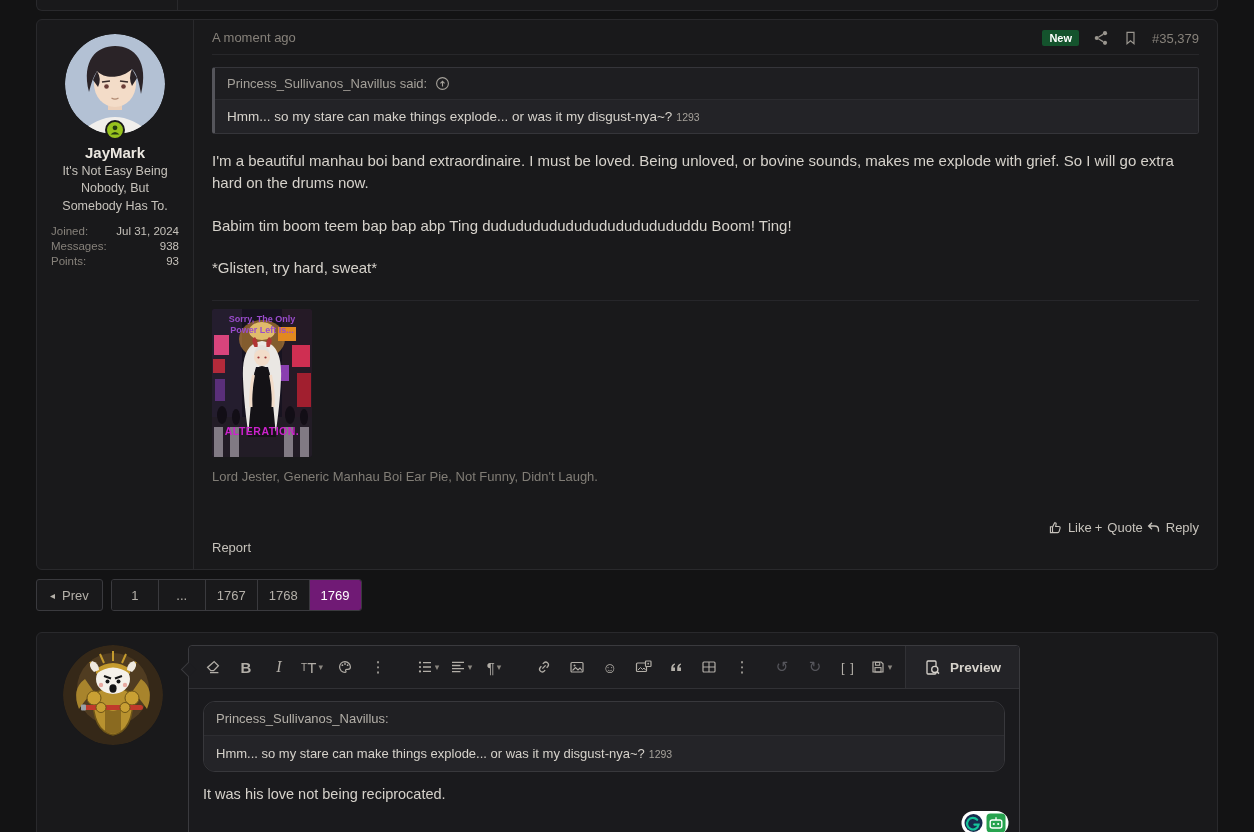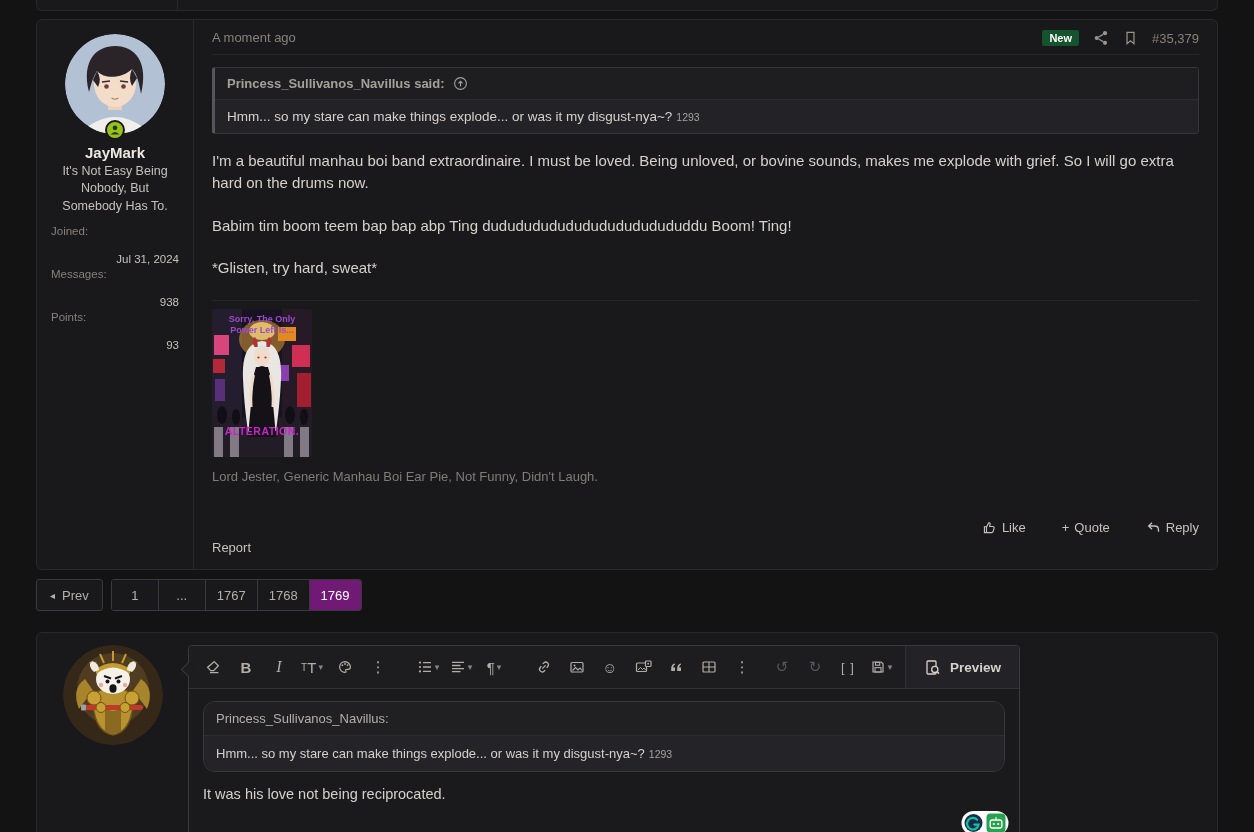--- a/index.html
+++ b/index.html
@@ -12,39 +12,39 @@
   .remnant .vdiv{position:absolute;left:140px;top:0;bottom:0;width:1px;background:#29292c;}
   .card{background:#19191b;border:1px solid #29292c;border-radius:6px;display:flex;margin-top:8px;}
   .usercell{width:140px;border-right:1px solid #29292c;display:flex;flex-direction:column;
             align-items:center;padding:14px 8px 10px;flex-shrink:0;}
   .avatar{width:100px;height:100px;border-radius:50%;overflow:hidden;cursor:pointer;}
   .online{margin-top:-14px;position:relative;z-index:2;}
   .uname{font-weight:bold;font-size:15px;color:#ece8e1;margin-top:4px;cursor:pointer;}
   .utitle{font-size:12.5px;color:#c6c2bb;text-align:center;line-height:1.38;margin-top:2px;}
   .stats{width:100%;margin-top:9px;font-size:11.5px;}
   .stat{display:flex;justify-content:space-between;padding:1.5px 6px;text-align:center;}
-  .stat .l{color:#86817a;}.stat .v{color:#c6c2bb;margin-top:28px;}
+  .stat .l{color:#86817a;}.stat .v{color:#c6c2bb;}
   .content{flex:1;padding:10px 18px 14px;min-width:0;}
   .phead{display:flex;align-items:flex-start;gap:14px;padding-bottom:8px;border-bottom:1px solid #27272a;
          font-size:13px;color:#86817a;}
   .phead .right{margin-left:auto;display:flex;align-items:center;gap:14px;}
   .badge-new{background:#14532d;color:#fff;font-size:11px;font-weight:bold;padding:2px 7px;border-radius:2px;}
   .hicon{color:#9a968f;cursor:pointer;}
   .qblock{margin-top:12px;border:1px solid #35353a;border-left:3px solid #55555b;border-radius:3px;overflow:hidden;}
   .qhead{background:#1e1e21;padding:8px 12px;font-size:13px;color:#a5a19a;display:flex;align-items:center;
-         gap:8px;border-bottom:1px solid #2c2c30;font-weight:bold;}
+         gap:8px;border-bottom:1px solid #2c2c30;}
   .qbody{background:#232327;padding:9px 12px;font-size:13.5px;color:#d6d2cb;}
   .qsuff{font-size:10.5px;color:#a5a19a;margin-left:4px;}
   .pbody{margin-top:16px;font-size:15px;line-height:1.45;color:#d6d2cb;}
   .pbody p{margin:0 0 21px;}
   .attach-sep{border-top:1px solid #26262a;padding-top:8px;}
   .attimg{width:100px;height:148px;border-radius:2px;overflow:hidden;cursor:pointer;}
   .caption{margin-top:12px;font-size:13px;color:#817d76;}
   .pfoot{margin-top:16px;display:flex;align-items:center;font-size:13px;color:#c6c2bb;}
-  .pfoot .acts{margin-left:auto;display:flex;gap:36px;align-items:flex-end;}
+  .pfoot .acts{margin-left:auto;display:flex;gap:3px;align-items:flex-end;}
   .act{display:flex;align-items:center;gap:5px;cursor:pointer;}
   .rlink{cursor:pointer;margin-top:40px;}
   .pagerow{display:flex;gap:8px;margin-top:9px;}
   .pgbtn{height:30px;display:flex;align-items:center;padding:0 13px;border:1px solid #3a3a3e;border-radius:3px;
          background:#19191b;color:#b4b0a9;font-size:13px;gap:7px;cursor:pointer;}
   .pgbtn .tri{font-size:10px;}
   .pggroup{display:flex;border:1px solid #3a3a3e;border-radius:3px;overflow:hidden;}
   .pg{min-width:24px;height:30px;display:flex;align-items:center;justify-content:center;color:#b4b0a9;
       font-size:13px;border-left:1px solid #3a3a3e;background:#19191b;padding:0 11px;cursor:pointer;}
   .pg:first-child{border-left:none;}

